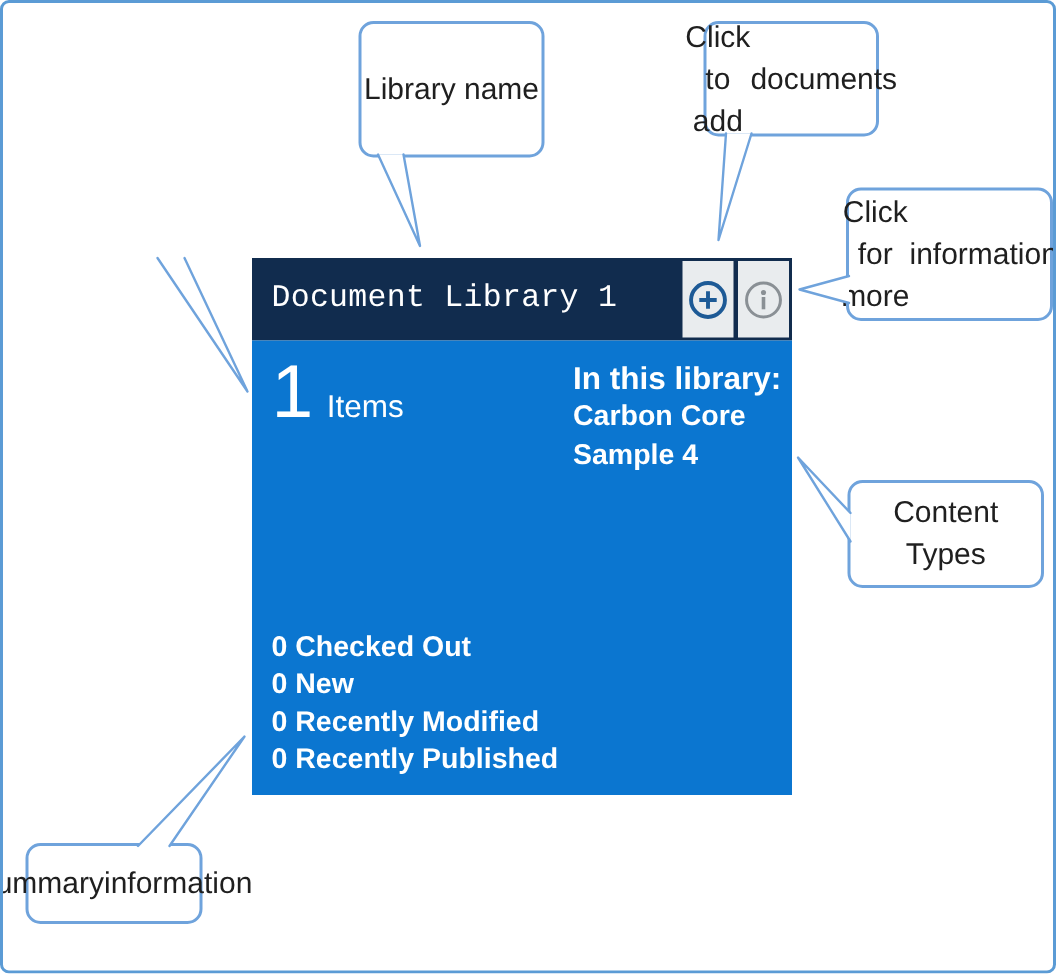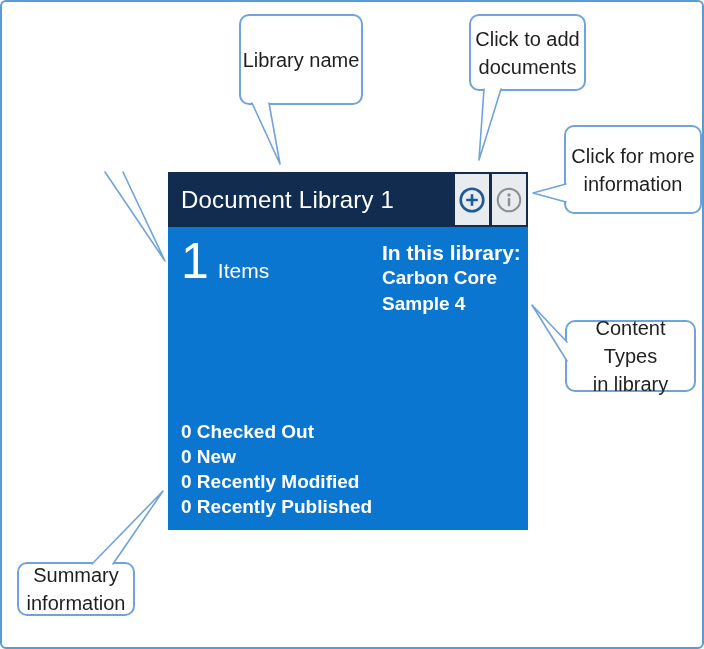--- a/index.html
+++ b/index.html
@@ -19,24 +19,25 @@
     width:360px;height:358px;
   }
   .tile-header{
     position:relative;
     height:55px;
     background:var(--header-bg,#112C4E);
     display:flex;align-items:center;
   }
   .tile-title{
     color:var(--tile-text,#FFFFFF);
-    font-size:24px;
+    font-size:21px;
     padding-left:13px;
     white-space:nowrap;
     letter-spacing:.2px;
+    font-family:Liberation Mono, monospace;
   }
   .header-buttons{
     position:absolute;top:2px;right:2px;bottom:2px;
     display:flex;gap:3px;
   }
   .icon-button{
     width:34px;
     background:var(--icon-button-bg,#E9ECEE);
     display:flex;align-items:center;justify-content:center;
     border:0;padding:0;cursor:pointer;
@@ -65,21 +66,21 @@
     position:absolute;left:13px;bottom:11px;
     font-size:19px;font-weight:600;line-height:25px;
   }
   
   .callout{
     position:absolute;
     box-sizing:border-box;
     background:#fff;
     border:2px solid var(--callout-border,#6FA3DC);
     border-radius:10px;
-    display:flex;flex-direction:column;
+    display:flex;flex-direction:row;
     align-items:center;justify-content:center;
     font-size:20px;line-height:28px;
     color:var(--callout-text,#1F1F1F);
     text-align:center;
     z-index:2;
   }
   .callout span{display:block;}
   .co-document-count{left:25px;top:88px;width:122px;height:84px;}
   .co-library-name{left:237px;top:12px;width:124px;height:91px;align-items:center;}
   .co-click-to-add{left:467px;top:12px;width:117px;height:77px;}
@@ -152,21 +153,20 @@
   <div class="callout co-click-to-add">
     <span>Click to add</span>
     <span>documents</span>
   </div>
   <div class="callout co-click-for-more">
     <span>Click for more</span>
     <span>information</span>
   </div>
   <div class="callout co-content-types">
     <span>Content Types</span>
-    <span>in library</span>
   </div>
   <div class="callout co-summary-information">
     <span>Summary</span>
     <span>information</span>
   </div>
 
   <svg class="tails">
     <path d="M103,170 L163,259 L121,170"></path>
     <path d="M250,101 L278,162 L267,101"></path>
     <path d="M482,87 L477,158 L499,87"></path>

